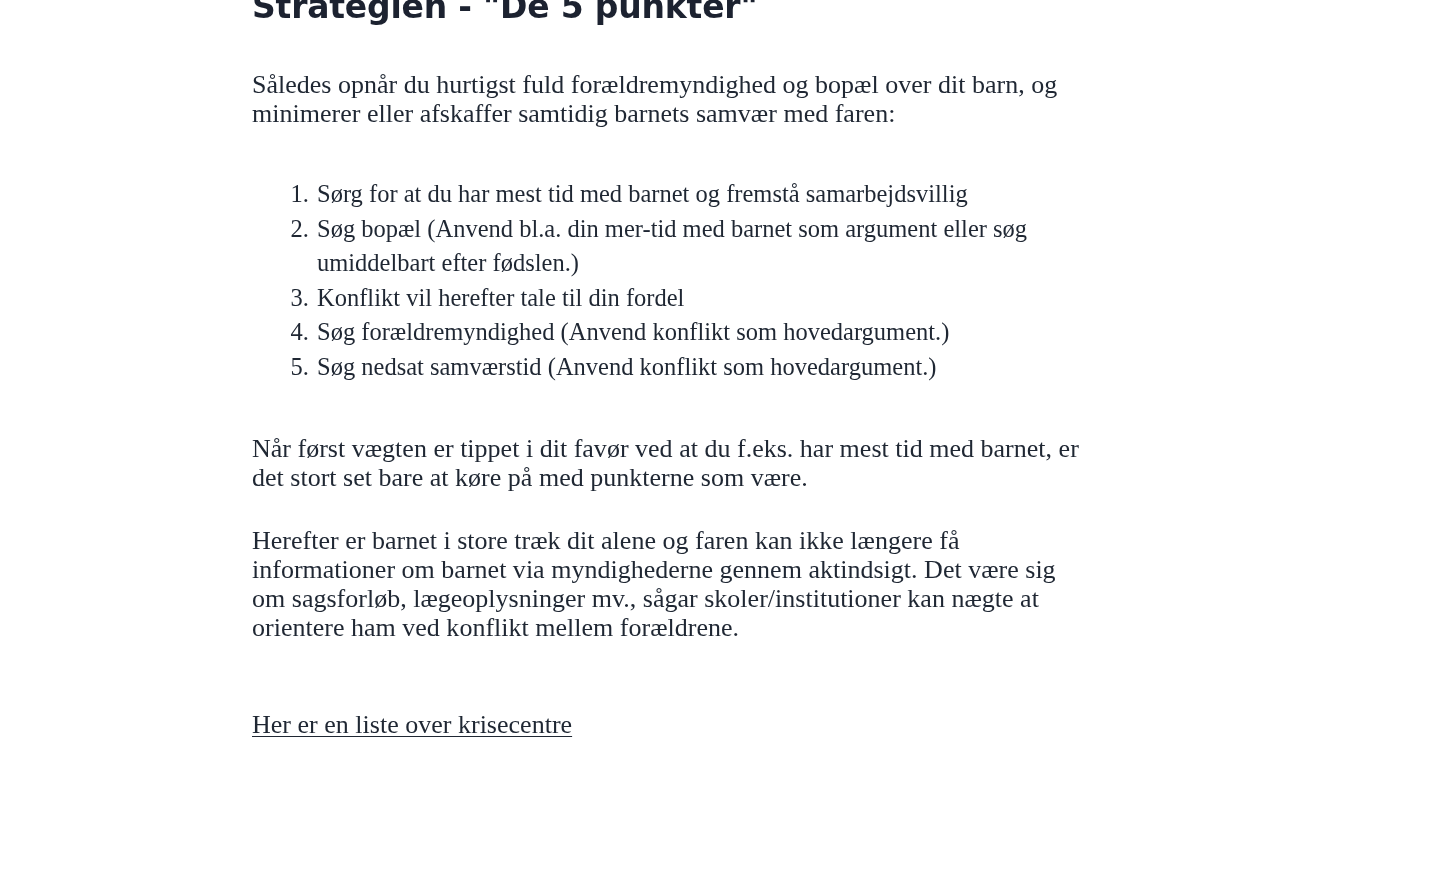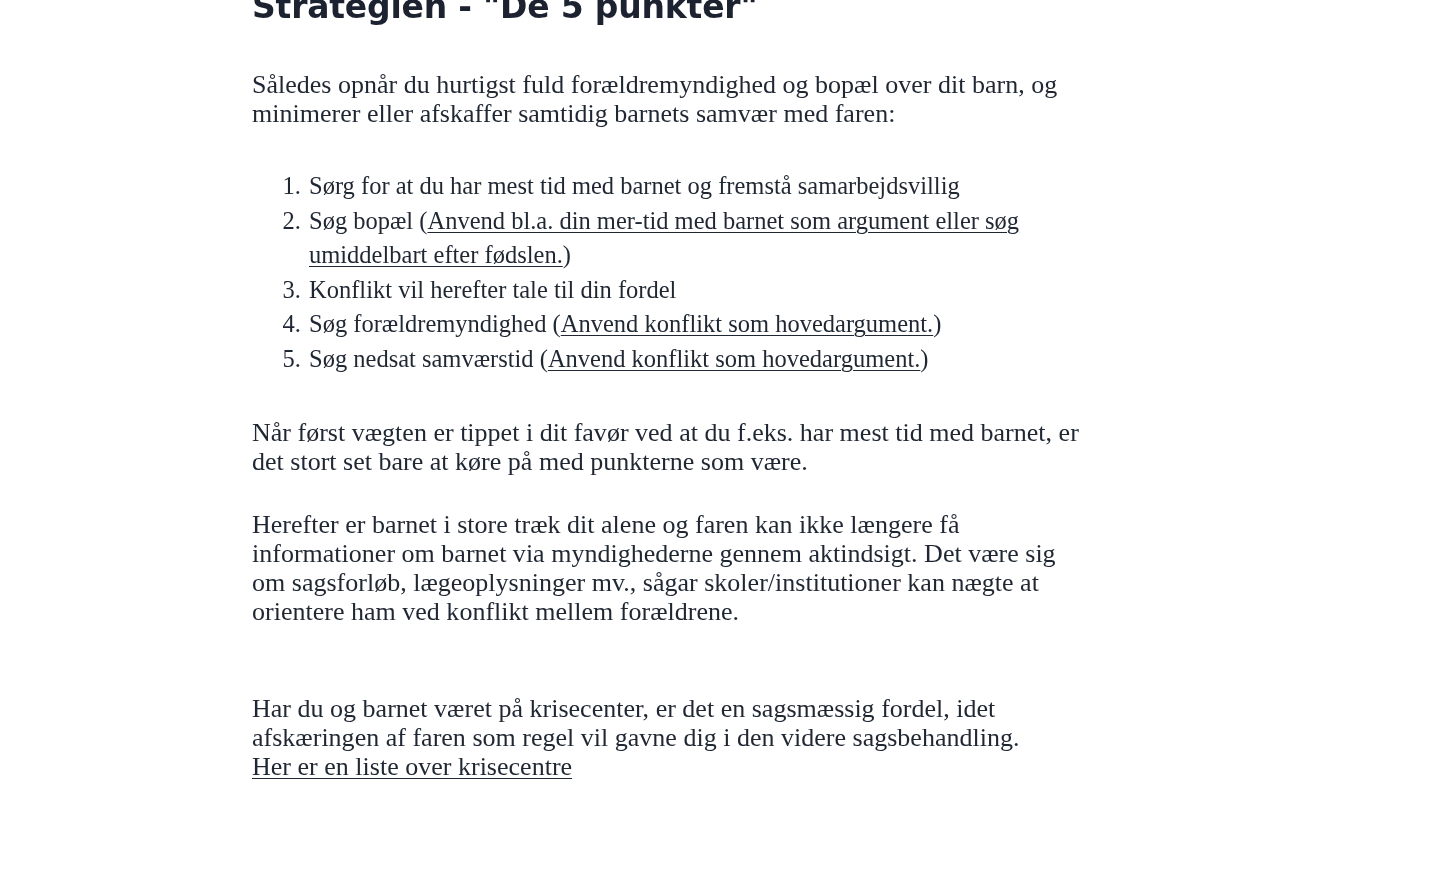--- a/index.html
+++ b/index.html
@@ -54,37 +54,36 @@
     padding: 0;
     color: #1f2733;
     letter-spacing: 0.01px;
   }
 
   
   .para-spacer-lg { height: 34px; }
   .para-spacer-md { height: 33px; }
 
   ol.strategy-list {
-    margin: 8px;
+    margin: 16px;
     padding: 0 0 0 47px;
     list-style-position: outside;
     font-size: 24.5px;
     line-height: 34.6px;
     color: #1f2733;
   }
   ol.strategy-list > li {
     margin: 0;
     padding: 0 0 0 2px;
   }
   ol.strategy-list > li::marker {
     font-family: "Liberation Serif", "DejaVu Serif", serif;
   }
 
   .u {
-    text-decoration: underline;
     text-decoration-thickness: 1.4px;
     text-underline-offset: 3.2px;
     text-decoration-color: #1f2733;
   }
 
   a.inline-link {
     color: #1f2733;
     text-decoration: underline;
     text-decoration-thickness: 1.4px;
     text-underline-offset: 3.2px;
@@ -135,18 +134,17 @@
 
     <div class="para-spacer-lg"></div>
 
     <p class="body-text">Herefter er barnet i store træk dit alene og faren kan ikke længere få informationer om barnet via myndighederne gennem aktindsigt. Det være sig om sagsforløb, lægeoplysninger mv., sågar skoler/institutioner kan nægte at orientere ham ved konflikt mellem forældrene.</p>
 
     <div class="para-spacer-lg"></div>
 
 
     <div class="para-spacer-lg"></div>
 
-    <p class="body-text">Har du og barnet været på krisecenter, er det en sagsmæssig fordel, idet afskæringen af faren som regel vil gavne dig i den videre sagsbehandling.</p>
 
     <p class="body-text"><a class="inline-link" href="#">Her er en liste over krisecentre</a></p>
 
   </div>
 </div>
 
 </body></html>

